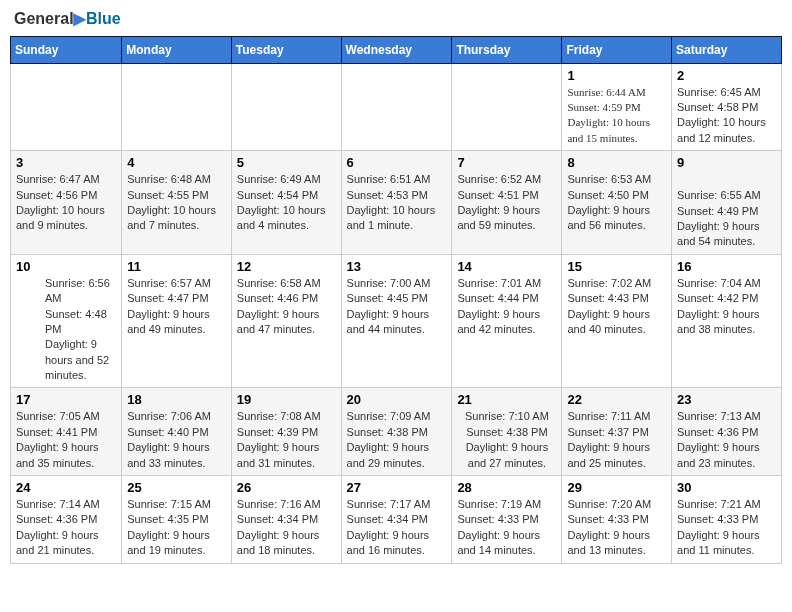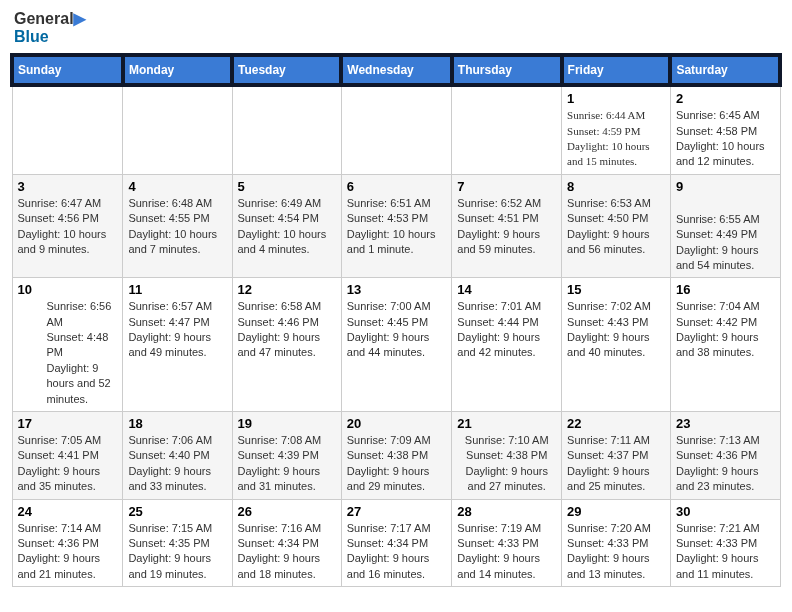--- a/index.html
+++ b/index.html
@@ -39,21 +39,21 @@
       border-collapse: collapse;
       font-size: 11px;
     }
     .calendar th {
       background-color: #3a7bd5;
       color: #fff;
       padding: 6px 4px;
       text-align: left;
       font-weight: bold;
       font-size: 12px;
-      border: 4px solid #0f172a;
+      border: 1px solid #0f172a;
     }
     .calendar td {
       border: 1px solid #ccc;
       padding: 4px 5px;
       vertical-align: top;
       width: 113px;
       min-height: 80px;
       background: #fff;
     }
     .calendar tr:nth-child(even) td {
@@ -71,21 +71,21 @@
     }
     .empty-cell {
       background: #fff !important;
     }
   </style>
 </head>
 <body>
 
 <div class="header-area">
   <div class="logo">
-  <div style="display:flex;flex-direction:column;line-height:1.1;">
+  <div style="display:flex;flex-direction:row;line-height:1.1;">
     <span style="font-size:16px;font-weight:bold;color:#333;">General<span style="color:#3a7bd5;">▶</span></span>
     <span style="font-size:16px;font-weight:bold;color:#0369a1;">Blue</span>
   </div>
 </div>
   <div class="title-area">
     <div class="month-title"></div>
     <div class="location-subtitle"></div>
   </div>
 </div>
 

